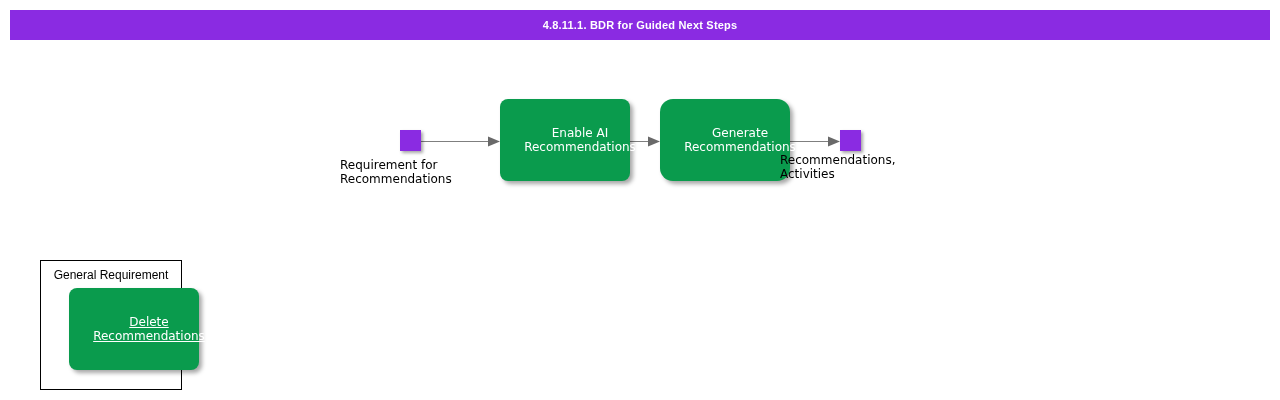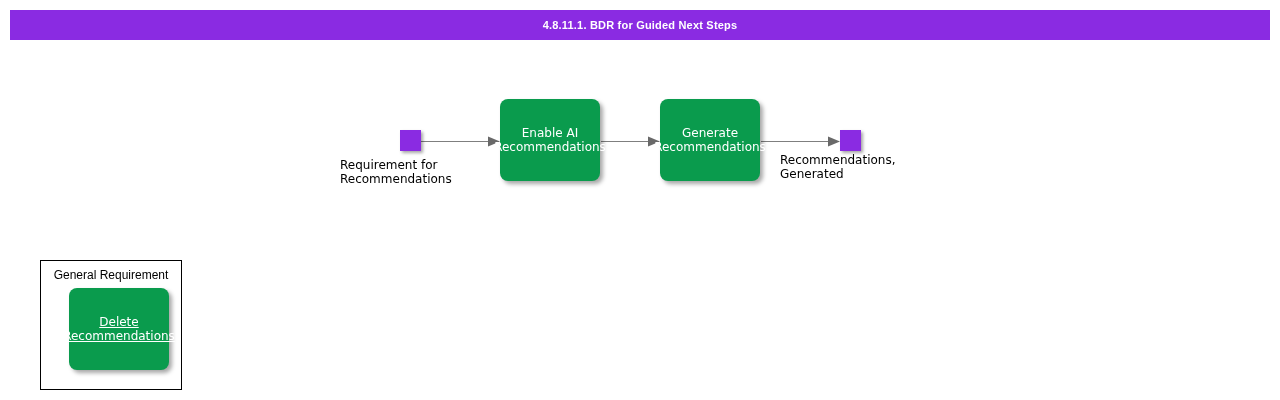--- a/index.html
+++ b/index.html
@@ -48,23 +48,24 @@
     width: 100px; height: 82px;
     border-radius: 8px;
     background: var(--activity-green, #0A9B4D);
     color: #ffffff;
     font-size: 12px; line-height: 14px;
     display: flex; align-items: center; justify-content: center;
     text-align: center;
     white-space: pre-line;
     box-shadow: 3px 3px 4px rgba(0,0,0,0.35);
     cursor: pointer;
+    padding-left: 30px;
   }
   .activity-enable   { left: 500px; top: 99px; }
-  .activity-generate { left: 660px; top: 99px; }
+  .activity-generate { left: 660px; top: 99px; border-radius: 13px; }
 
   .node-label {
     position: absolute;
     width: 140px;
     text-align: left;
     color: #000000;
     font-size: 12px; line-height: 14px;
     white-space: pre-line;
   }
   .label-start { left: 340px; top: 158px; }
@@ -115,21 +116,21 @@
 Recommendations</div>
 
   <div class="activity activity-enable">Enable AI
 Recommendations</div>
 
   <div class="activity activity-generate">Generate
 Recommendations</div>
 
   <div class="event-square event-end"></div>
   <div class="node-label label-end">Recommendations,
-Generated</div>
+Activities</div>
 
   <div class="general-box">
     <div class="general-title">General Requirement</div>
     <div class="activity activity-delete">Delete
 Recommendations</div>
   </div>
 
 </div>
 
 </body></html>

